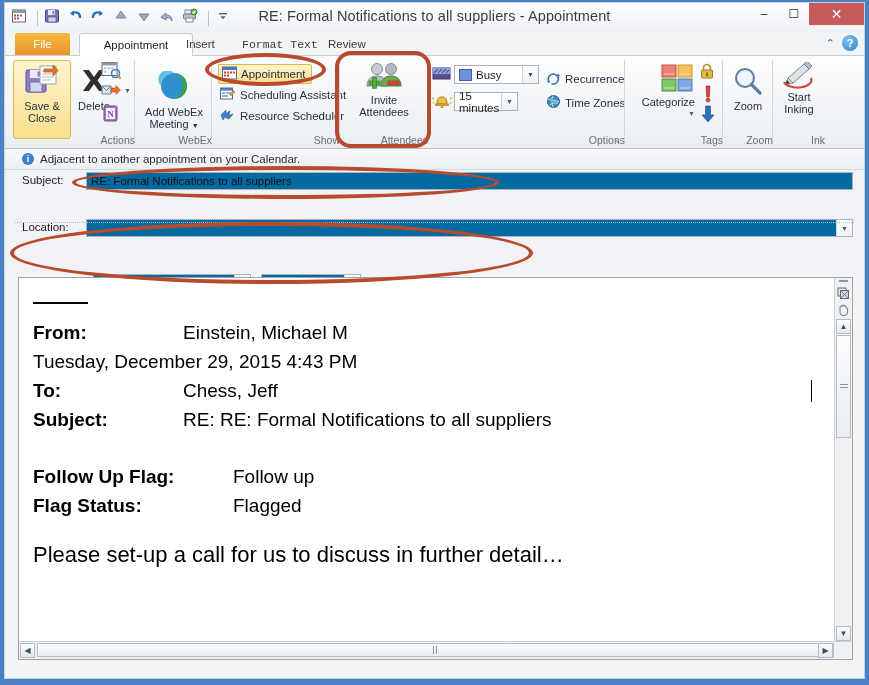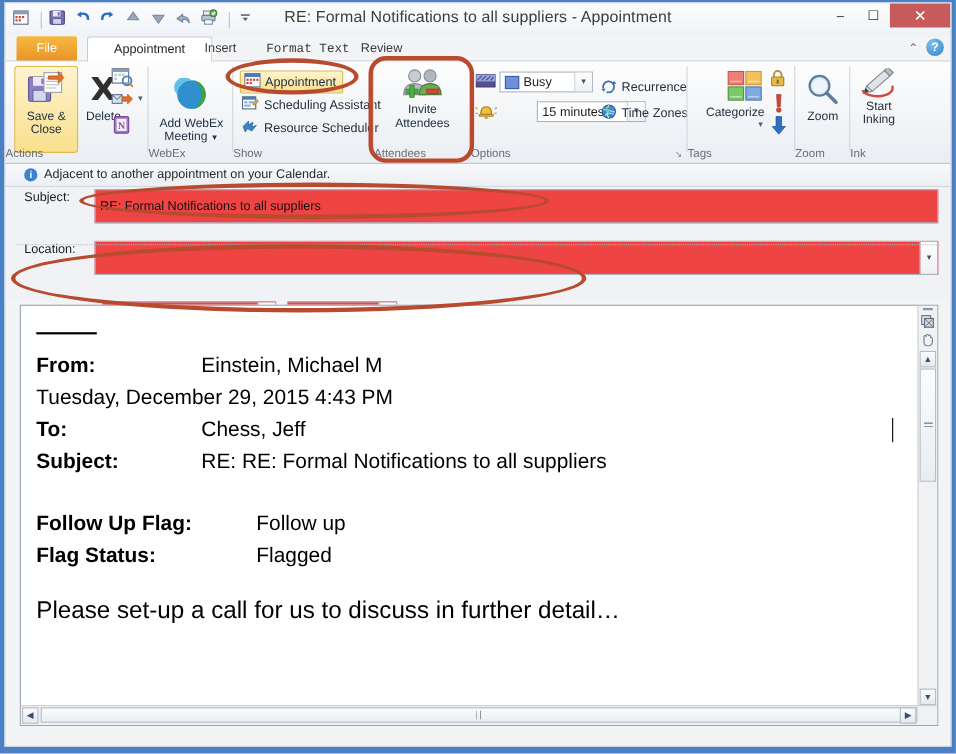--- a/index.html
+++ b/index.html
@@ -34,21 +34,21 @@
     display:flex;align-items:center;justify-content:center;padding:0 9px;}
   .tab.active{background:#fff;border:1px solid #c9ccd1;border-bottom:1px solid #fff;
     border-radius:3px 3px 0 0;color:#1f1f1f;}
   .helpbar{position:absolute;right:6px;top:2px;display:flex;gap:7px;align-items:center;}
 
   
   .ribbon{position:relative;height:92px;background:linear-gradient(#fdfdfd,#eaeef3);
     border-bottom:1px solid #b9bec5;}
   .grp{position:absolute;top:0;height:92px;}
   .grp-sep{position:absolute;top:4px;width:1px;height:78px;background:#d2d6dc;}
-  .grp-label{position:absolute;bottom:2px;left:0;right:0;text-align:left;
+  .grp-label{position:absolute;bottom:2px;left:0;right:0;text-align:right;
     font-size:10.5px;color:#6a6e74;}
   .big-btn{position:absolute;display:flex;flex-direction:column;align-items:center;
     justify-content:flex-start;font-size:11px;color:#23313f;text-align:center;line-height:12px;}
   .sm-btn{position:absolute;display:flex;align-items:center;gap:4px;
     font-size:11.5px;color:#23313f;white-space:nowrap;}
   .combo{position:absolute;height:19px;background:#fff;border:1px solid #a9b3bf;
     display:flex;align-items:center;font-size:11.5px;color:#1c1c1c;box-sizing:border-box;}
   .combo .cval{padding-left:4px;flex:1;display:flex;align-items:center;gap:4px;}
   .combo .carrow{width:15px;border-left:1px solid #cdd4dc;height:100%;
     display:flex;align-items:center;justify-content:center;font-size:7px;color:#4a5460;
@@ -64,21 +64,21 @@
     border-bottom:1px solid #d4d8de;font-size:11.5px;color:#2b2b2b;
     display:flex;align-items:center;padding-left:18px;}
   .infobar .ibico{position:absolute;left:17px;top:4px;width:12px;height:12px;
     border-radius:50%;background:#3e7fd0;color:#fff;font-size:9px;font-weight:bold;
     display:flex;align-items:center;justify-content:center;}
 
   
   .form{position:relative;background:#f0f2f5;padding:0;}
   .frow{position:relative;height:23px;}
   .flabel{position:absolute;left:17px;font-size:11.5px;color:#1d1d1d;top:4px;}
-  .finput{position:absolute;height:31px;background:#ef4444;border:1px solid #aab3bf;
+  .finput{position:absolute;height:18px;background:#0369a1;border:1px solid #aab3bf;
     box-sizing:border-box;font-size:11.5px;color:#111;display:flex;align-items:center;
     padding-left:4px;top:2px;}
   .finput .arrow{position:absolute;right:0;top:0;width:15px;height:100%;
     border-left:1px solid #cdd4dc;background:linear-gradient(#fdfdfd,#eef1f5);
     display:flex;align-items:center;justify-content:center;font-size:7px;color:#4a5460;}
   .dashline{position:absolute;left:10px;right:10px;border-top:1px dotted #b7bdc6;}
   .chk{position:absolute;width:12px;height:12px;border:1px solid #9aa3ae;background:#eef0f3;}
 
   
   .bodyarea{position:absolute;left:13px;top:274px;width:835px;height:383px;
@@ -381,21 +381,21 @@
       <div style="position:absolute;left:4px;top:37px;">
         <svg width="20" height="18" viewBox="0 0 20 18">
           <path d="M5 11 c0-5 1.5-7 5-7 c3.5 0 5 2 5 7 z" fill="#f0c040" stroke="#a8791a"></path>
           <rect x="3.5" y="11" width="13" height="1.8" fill="#d9a52c" stroke="#a8791a" stroke-width=".5"></rect>
           <path d="M8.5 13.5 h3 a1.5 1.5 0 0 1 -3 0" fill="#a8791a"></path>
           <g stroke="#e09a1e" stroke-width="1.2">
                 <path d="M2 6 L0.3 4.6M18 6 L19.7 4.6M2.5 10 L0.5 10M17.5 10 L19.5 10"></path>
               </g>
         </svg>
       </div>
-      <div class="combo" style="left:26px;top:36px;width:99px;margin-left:34px;">
+      <div class="combo" style="left:26px;top:36px;width:64px;">
         <span class="cval">
               <span>15 minutes</span>
             </span>
         <span class="carrow">▼</span>
       </div>
       <div class="sm-btn" style="left:118px;top:38px;">
         <span>
           <svg width="15" height="15" viewBox="0 0 15 15">
             <circle cx="7.5" cy="7.5" r="6" fill="#3f8cc9" stroke="#1f5c92"></circle>
             <path d="M2 5 c3 2 8 1 11 3 M4 11 c2-2 6-3 8-1 M7.5 1.5 c-2 3 -2 9 0 12" fill="none" stroke="#bfe2f5" stroke-width="1"></path>

